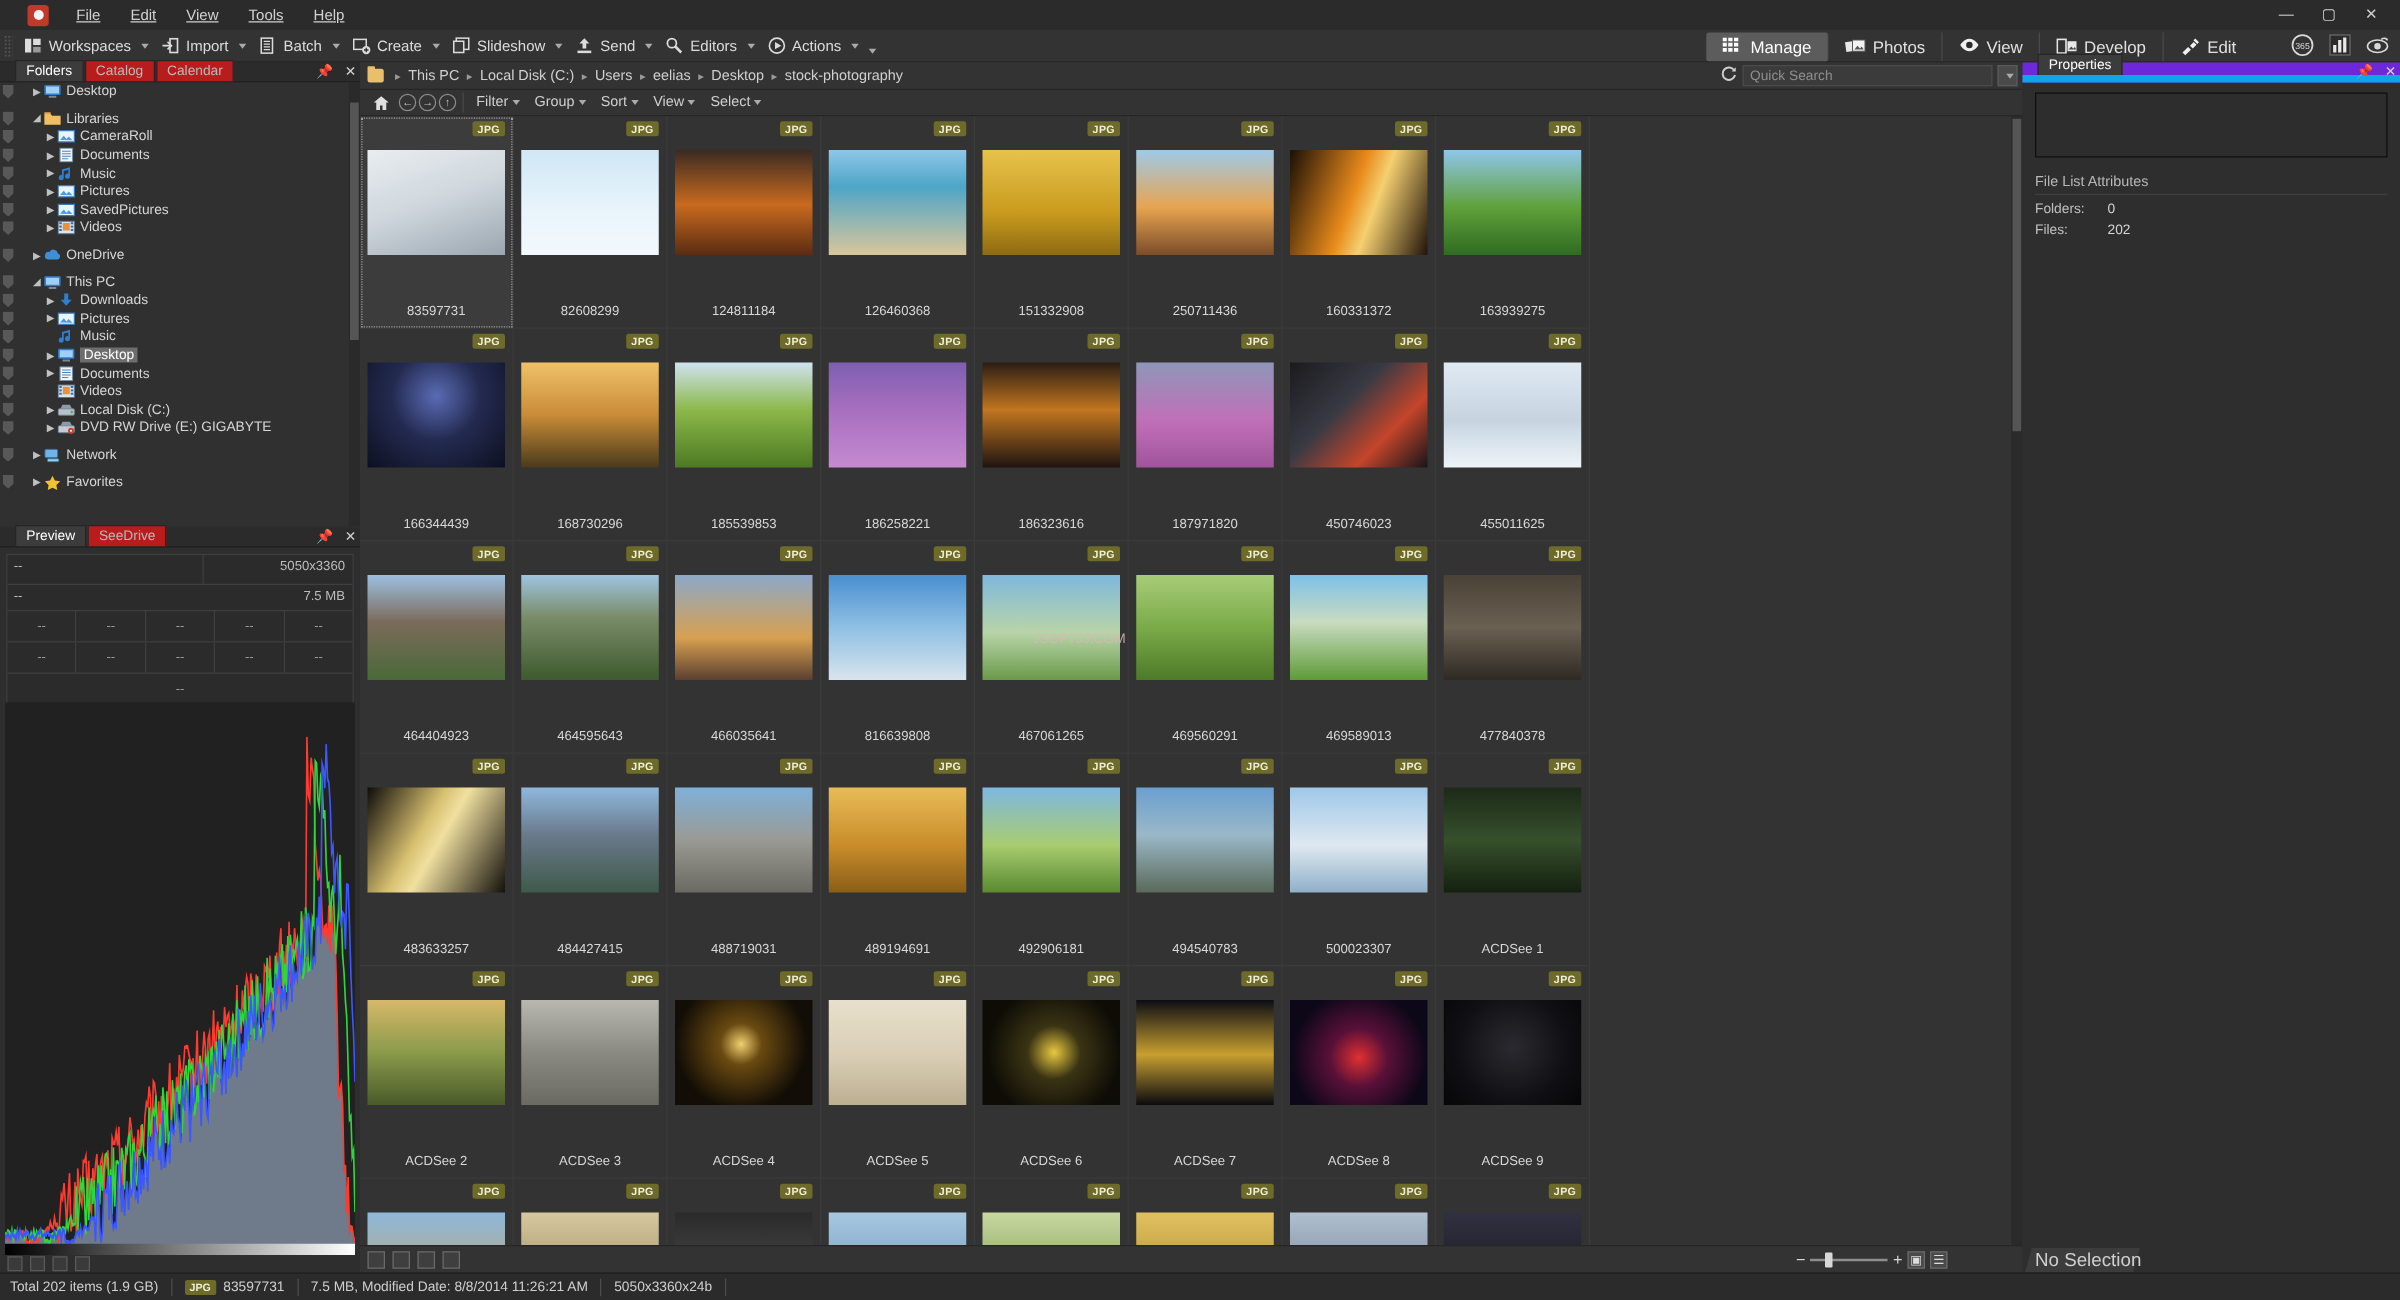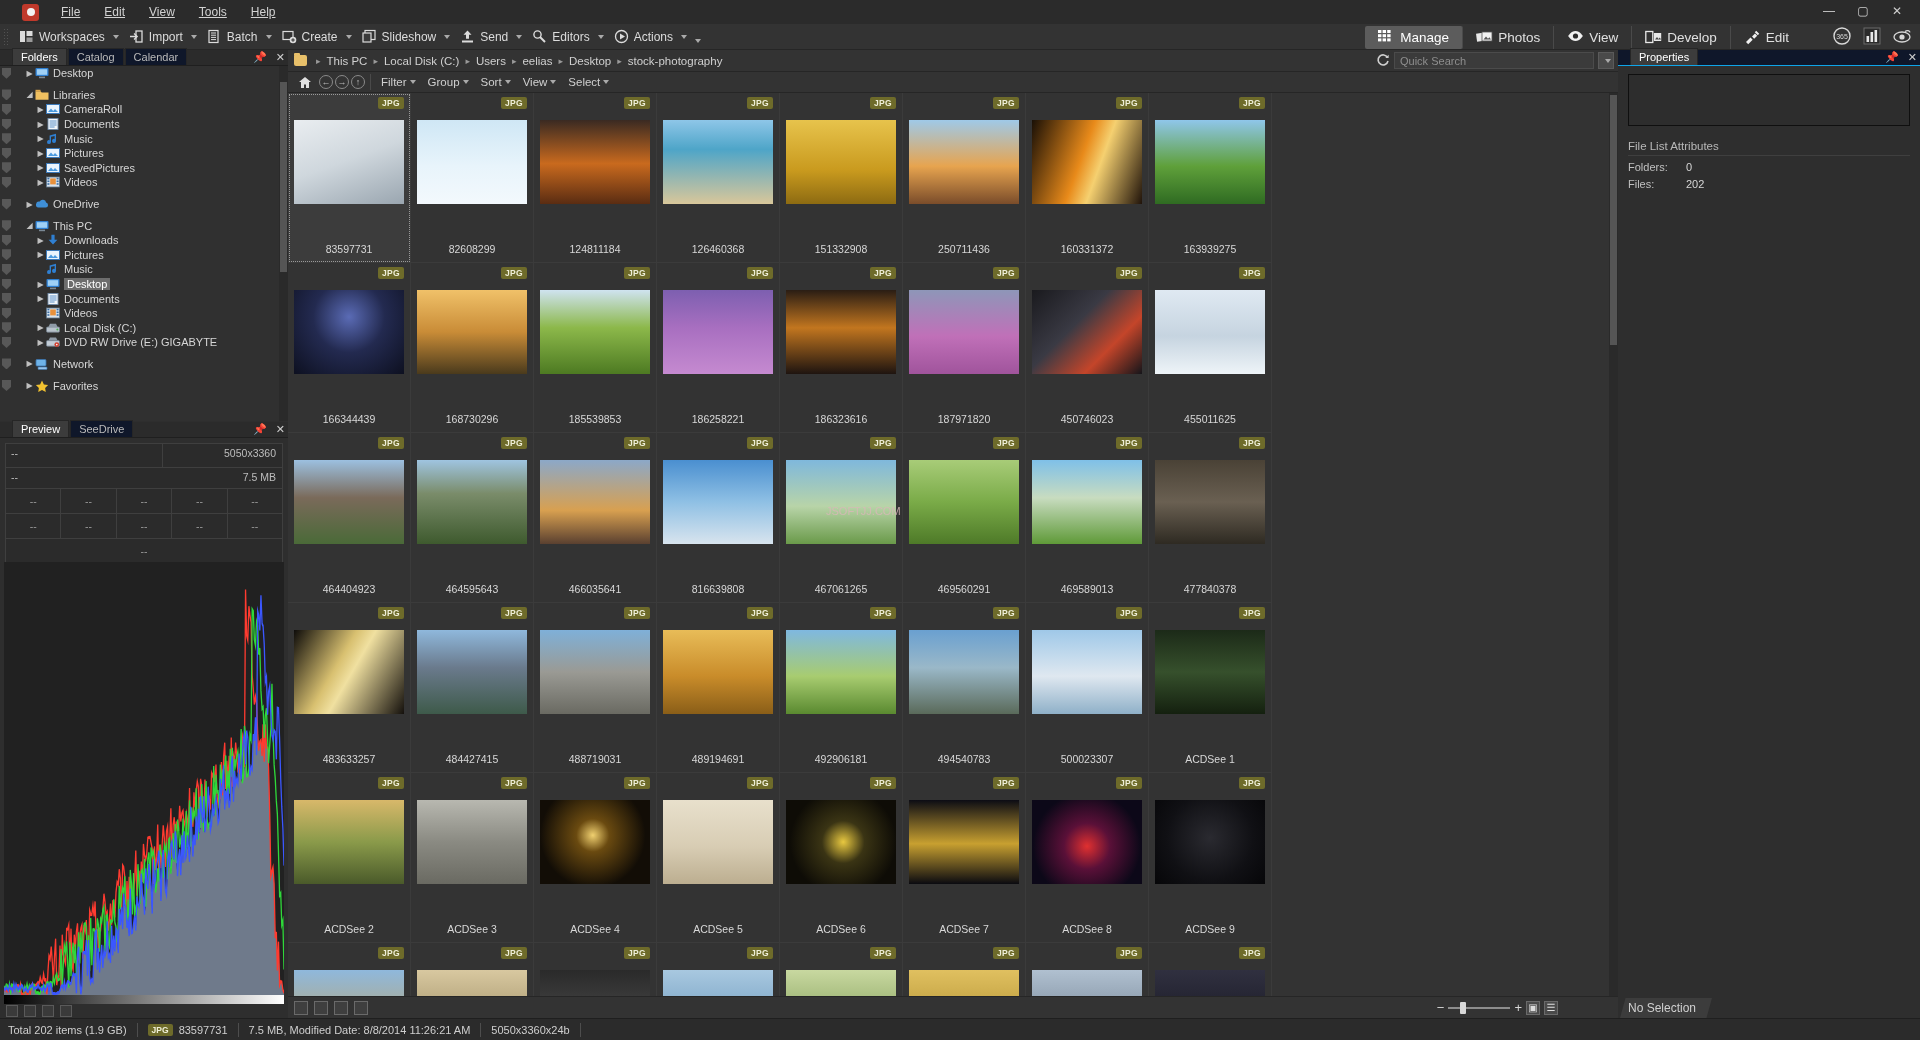--- a/index.html
+++ b/index.html
@@ -62,21 +62,21 @@
   .icon-right-grp{position:absolute;right:8px;top:2px;display:flex;gap:10px;align-items:center;}
 
   
   .left-col{ position:absolute; left:0; top:50px; width:288px; bottom:22px; background:#2e2e2e;}
 
   .panel-tabs{
     height:16px; background:#2b2b2b; display:flex; align-items:flex-end; position:relative;
     border-bottom:1px solid #1f1f1f;
   }
   .ptab{
-    font-size:11px; padding:2px 8px 2px 8px; color:#b9b9b9; background:#0f172a;
+    font-size:11px; padding:2px 8px 2px 8px; color:#b9b9b9; background:#b91c1c;
     border:1px solid #262626; border-bottom:none; margin-right:1px; cursor:default;
   }
   .ptab.active{ background:#3c3c3c; color:#ffffff;margin-left:12px; }
   .ptab-right{ position:absolute; right:3px; top:1px; display:flex; gap:9px; align-items:center;}
   .mini-ico{font-size:11px;color:#cfcfcf;cursor:default;}
 
   .tree{ position:absolute; top:16px; left:0; right:0; height:355px; background:#303030; overflow:hidden;}
   .trow{ display:flex; align-items:center; height:14.6px; font-size:11px; color:#d6d6d6; padding-left:2px;}
   .tag-shield{
     width:9px;height:11px;flex:0 0 auto;margin-right:2px;
@@ -170,29 +170,29 @@
     display:flex;align-items:center;border-top:1px solid #262626;
   }
   .bb-ico{width:14px;height:14px;border:1px solid #6a6a6a;background:#3f3f3f;margin-left:6px;}
   .zoomctl{position:absolute;right:60px;top:3px;display:flex;align-items:center;gap:4px;}
   .zline{width:62px;height:2px;background:#8d8d8d;position:relative;}
   .zhandle{position:absolute;left:12px;top:-5px;width:6px;height:12px;background:#d8d8d8;border-radius:1px;}
   .zbox{width:14px;height:14px;border:1px solid #6a6a6a;background:#4a4a4a;display:flex;align-items:center;justify-content:center;color:#ddd;font-size:10px;}
 
   
   .right-col{position:absolute;right:0;top:50px;width:302px;bottom:22px;background:#2e2e2e;}
-  .prop-tabs{height:16px;background:#0f172a;display:flex;align-items:flex-end;position:relative;border-bottom:1px solid #0ea5e9;}
+  .prop-tabs{height:16px;background:#6d28d9;display:flex;align-items:flex-end;position:relative;border-bottom:6px solid #0ea5e9;}
   .prop-preview{margin:8px 10px 0 10px;height:52px;border:1px solid #0f0f0f;background:#2d2d2d;}
   .fla-title{margin:14px 10px 0 10px;font-size:11.5px;color:#b8b8b8;border-bottom:1px solid #3f3f3f;padding-bottom:3px;}
   .fla-row{display:flex;margin:5px 10px 0 10px;font-size:11px;}
   .fla-row .k{width:58px;color:#c0c0c0;}
   .fla-row .v{color:#d6d6d6;}
   .nosel{
     position:absolute;left:0;bottom:0;height:20px;width:100%;
-    font-size:12px;color:#d0d0d0;display:flex;align-items:center;
+    font-size:15px;color:#d0d0d0;display:flex;align-items:center;
   }
   .nosel span{padding-left:10px;}
   .nosel-tab{
     position:absolute;left:2px;top:0;height:20px;width:92px;background:#3c3c3c;
     clip-path:polygon(6% 0,100% 0,94% 100%,0 100%);
   }
 
   
   .status{
     position:absolute;left:0;bottom:0;width:1920px;height:22px;background:#2b2b2b;

